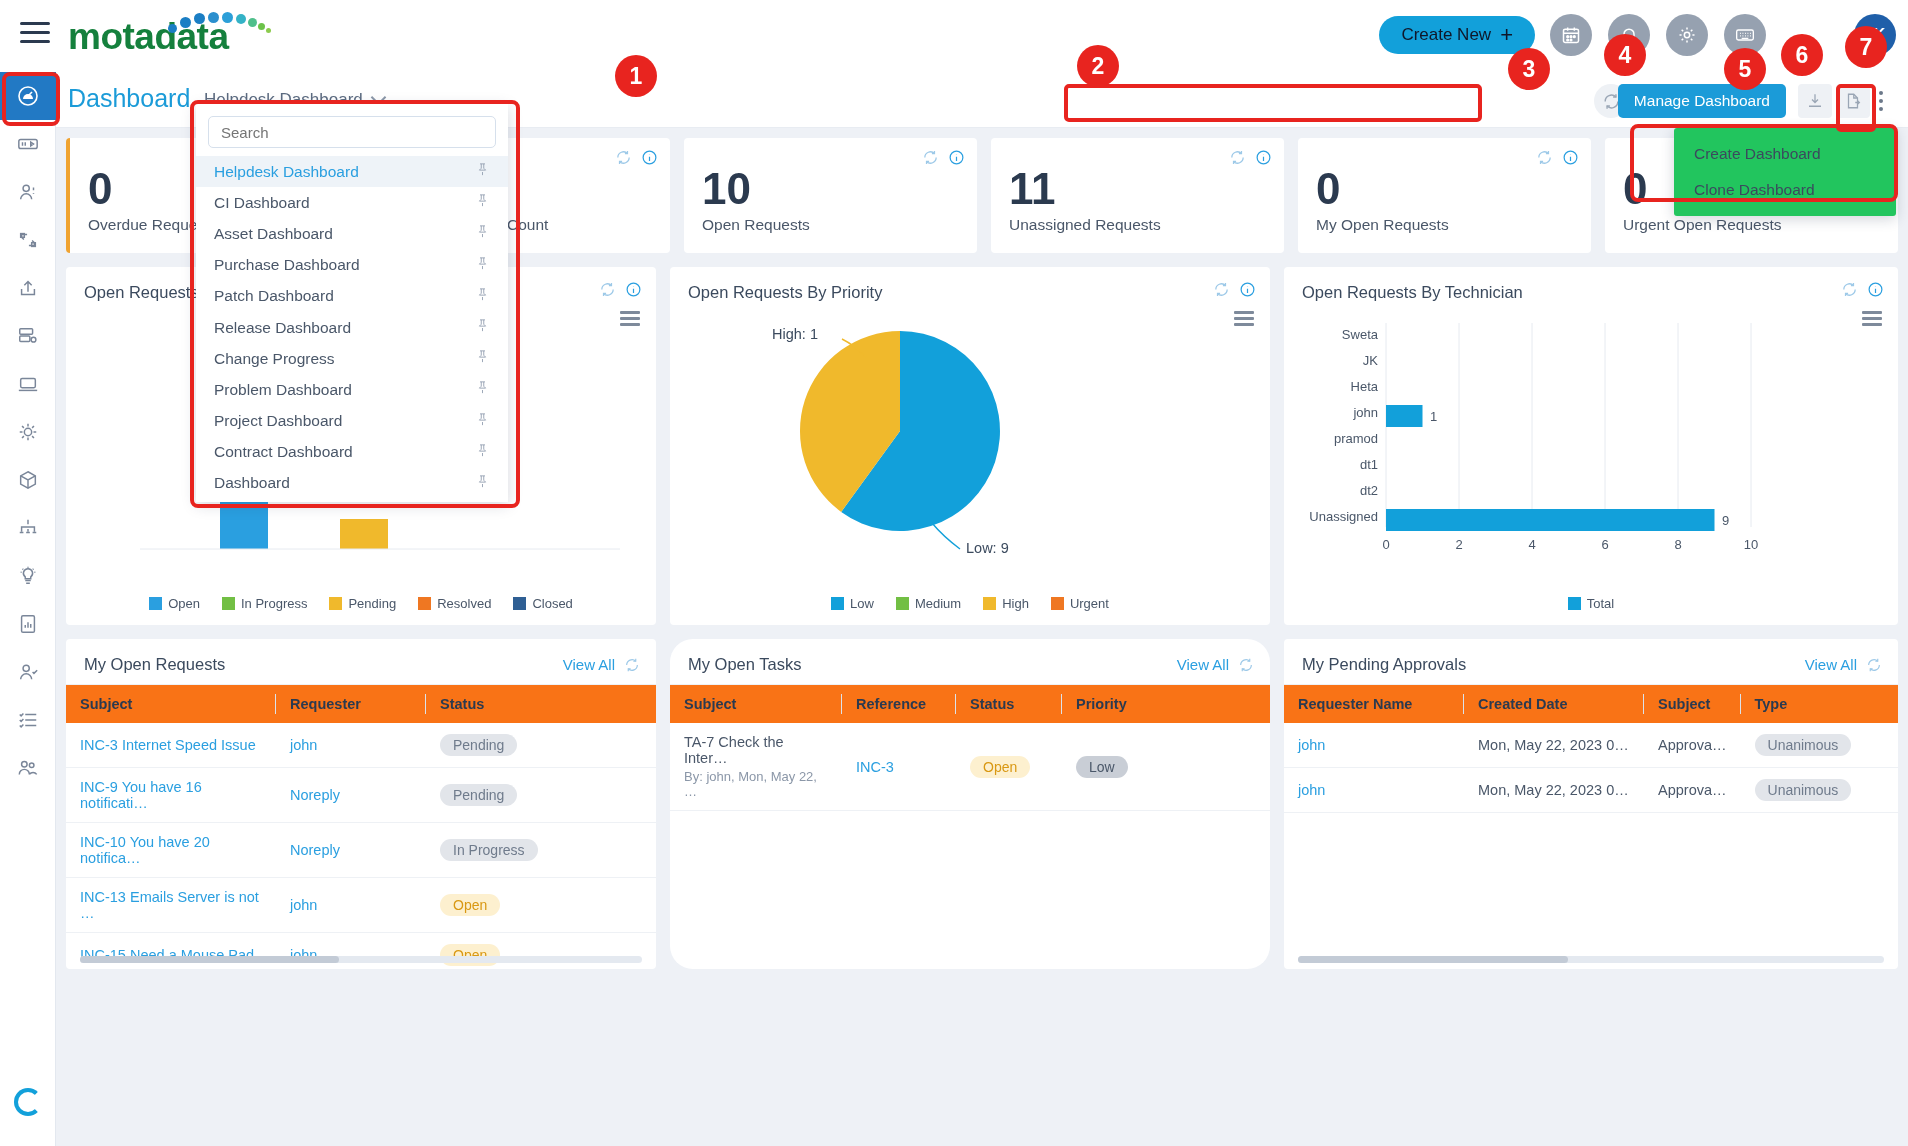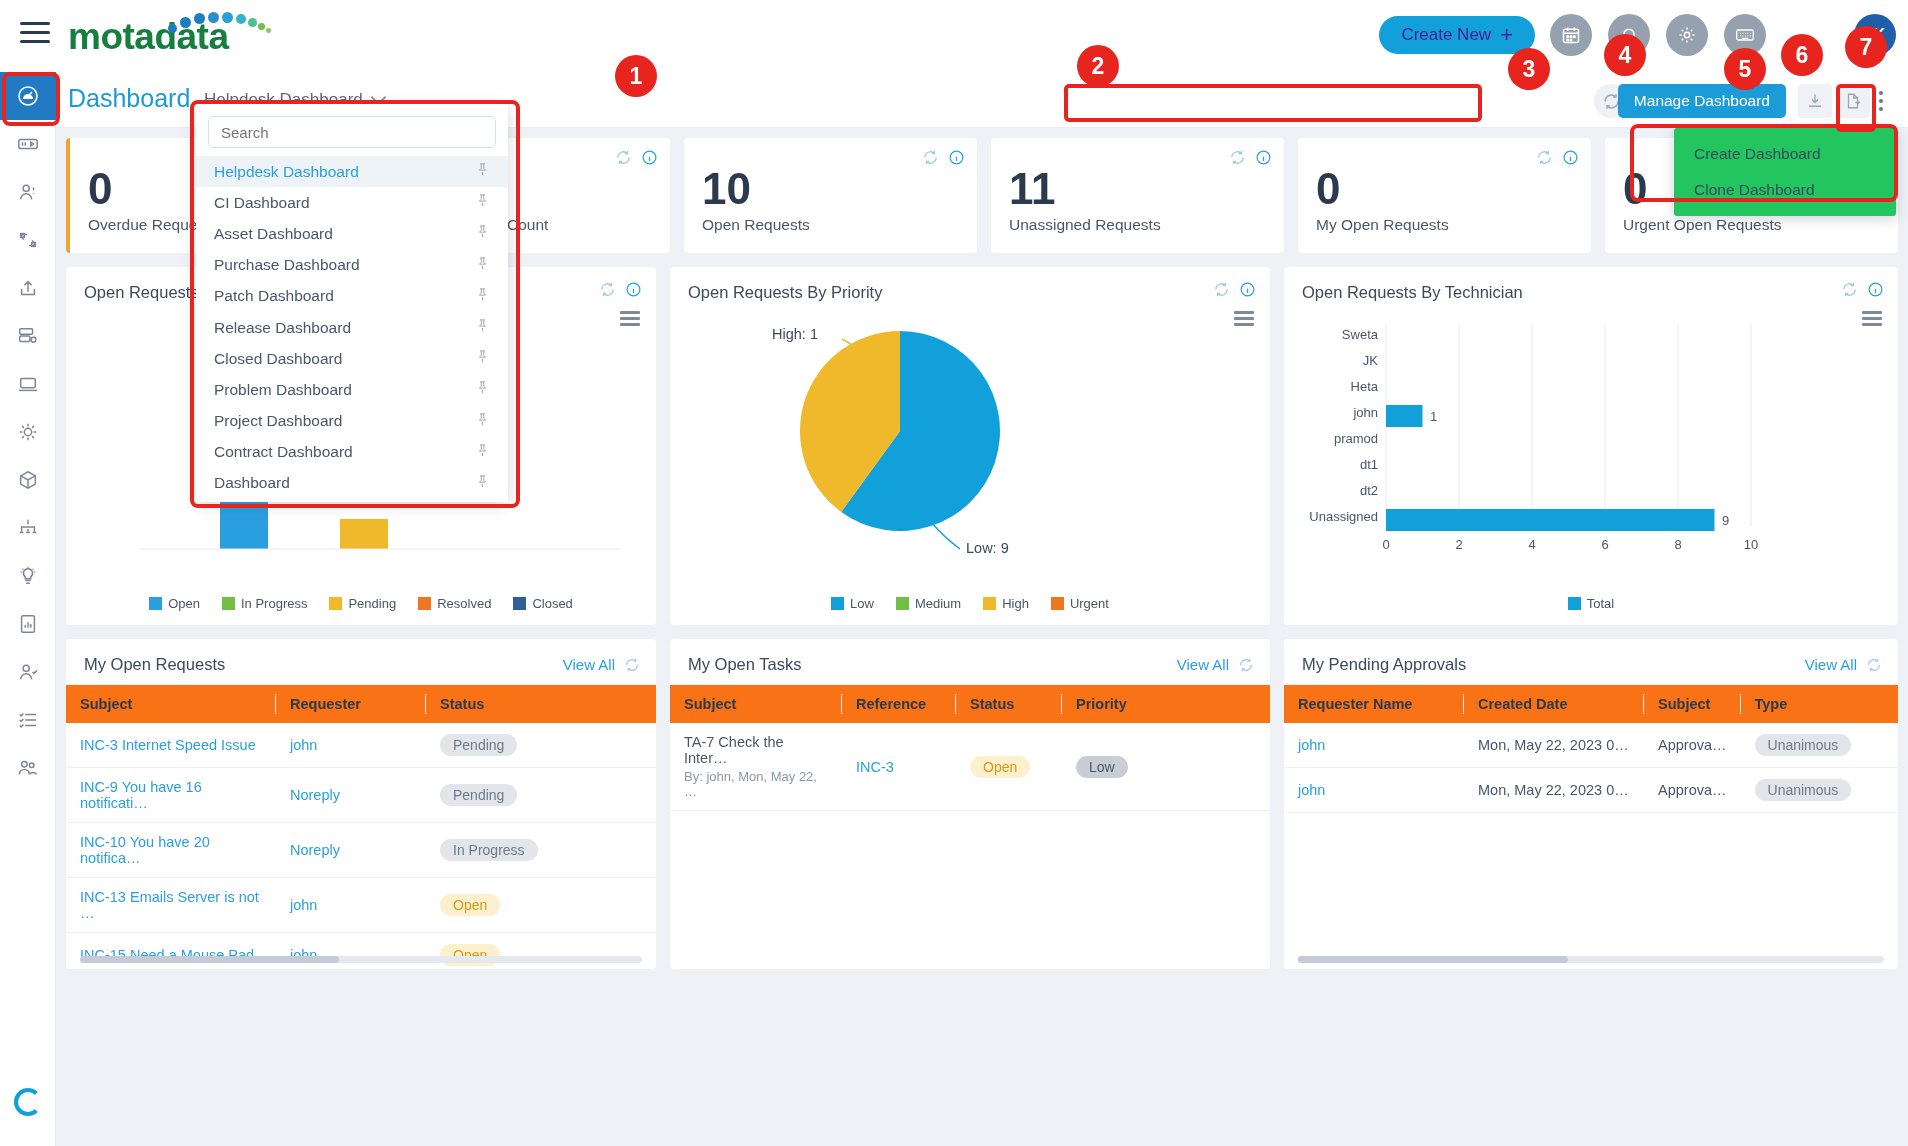--- a/index.html
+++ b/index.html
@@ -13,21 +13,21 @@
 
   
   .topbar{position:absolute;left:0;top:0;width:1908px;height:72px;background:#fff;z-index:30;}
   .hamburger{position:absolute;left:20px;top:22px;width:30px;height:24px;cursor:pointer;}
   .hamburger span{display:block;height:3px;background:#2b3a4f;border-radius:2px;margin-bottom:6px;}
   .logo{position:absolute;left:68px;top:14px;}
   .logo-text{font-size:37px;font-weight:700;color:#15803d;letter-spacing:-.5px;line-height:46px;}
   .dots{position:absolute;left:78px;top:-4px;width:150px;height:22px;}
   .dot{position:absolute;border-radius:50%;}
 
-  .createnew{position:absolute;right:373px;top:16px;height:38px;background:#12a0da;color:#4c1d95;
+  .createnew{position:absolute;right:373px;top:16px;height:38px;background:#12a0da;color:#0f172a;
     border-radius:19px;padding:0 22px;display:flex;align-items:center;gap:9px;font-size:17px;cursor:pointer;}
   .circ-btn{position:absolute;top:14px;width:42px;height:42px;border-radius:50%;background:#96a1b0;
     display:flex;align-items:center;justify-content:center;cursor:pointer;color:#fff;}
   .avatar{position:absolute;right:12px;top:14px;width:42px;height:42px;border-radius:50%;
     background:#1f5fa9;color:#fff;display:flex;align-items:center;justify-content:center;font-size:16px;font-weight:600;cursor:pointer;}
 
   
   .sidebar{position:absolute;left:0;top:72px;width:56px;height:1074px;background:#fff;z-index:20;border-right:1px solid #e3e8ef;}
   .side-item{width:56px;height:48px;display:flex;align-items:center;justify-content:center;color:#7a8699;cursor:pointer;}
   .side-item.active{background:#2279c4;color:#fff;}
@@ -589,21 +589,21 @@
               <td class="link">john</td>
               <td><span class="chip amber">Open</span></td>
             </tr>
           </tbody>
         </table>
         <div class="hscroll">
             <i></i>
           </div>
       </div>
 
-      <div class="tcard" style="width:600px;">
+      <div class="tcard" style="width:600px;border-radius:23px;">
         <div class="tcard-head">
           <div class="t">My Open Tasks</div>
           <div class="viewall">
             <span>View All</span>
             <svg width="16" height="16" viewBox="0 0 24 24" fill="none" stroke="#9dc9e8" stroke-width="1.8">
                 <path d="M20 12a8 8 0 01-13.6 5.7M4 12a8 8 0 0113.6-5.7"></path>
                 <path d="M17.6 2.8v3.6h-3.6M6.4 21.2v-3.6h3.6"></path>
               </svg>
           </div>
         </div>
@@ -707,21 +707,21 @@
               <path d="M8 3h8M10 3v7l-3 3h10l-3-3V3M12 16v5"></path>
             </svg></span>
         </div>
         <div class="dd-item">
           <span>Release Dashboard</span>
           <span class="pin"><svg width="15" height="15" viewBox="0 0 24 24" fill="none" stroke="currentColor" stroke-width="1.5">
               <path d="M8 3h8M10 3v7l-3 3h10l-3-3V3M12 16v5"></path>
             </svg></span>
         </div>
         <div class="dd-item">
-          <span>Closed Dashboard</span>
+          <span>Change Progress</span>
           <span class="pin"><svg width="15" height="15" viewBox="0 0 24 24" fill="none" stroke="currentColor" stroke-width="1.5">
               <path d="M8 3h8M10 3v7l-3 3h10l-3-3V3M12 16v5"></path>
             </svg></span>
         </div>
         <div class="dd-item">
           <span>Problem Dashboard</span>
           <span class="pin"><svg width="15" height="15" viewBox="0 0 24 24" fill="none" stroke="currentColor" stroke-width="1.5">
               <path d="M8 3h8M10 3v7l-3 3h10l-3-3V3M12 16v5"></path>
             </svg></span>
         </div>

